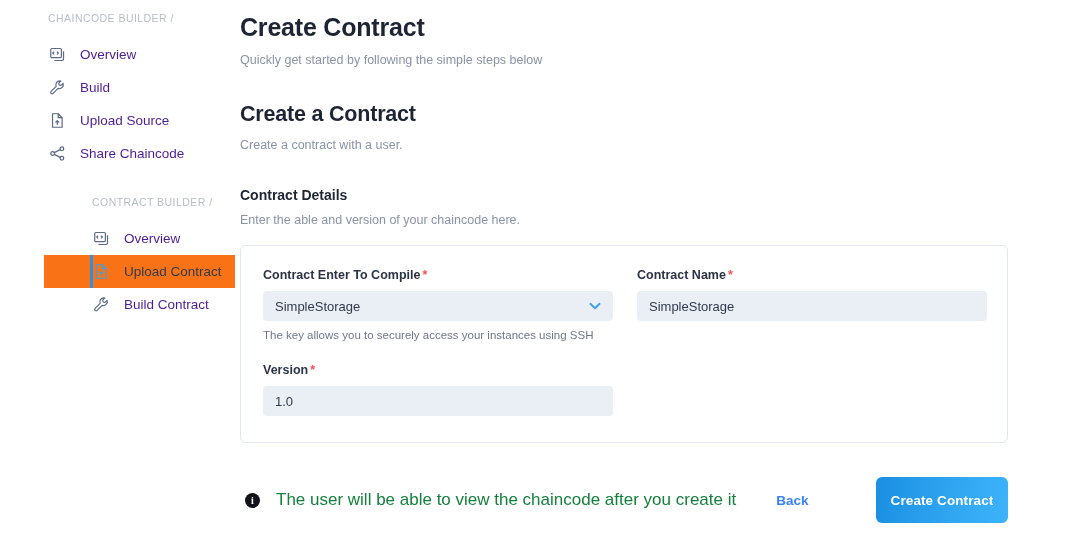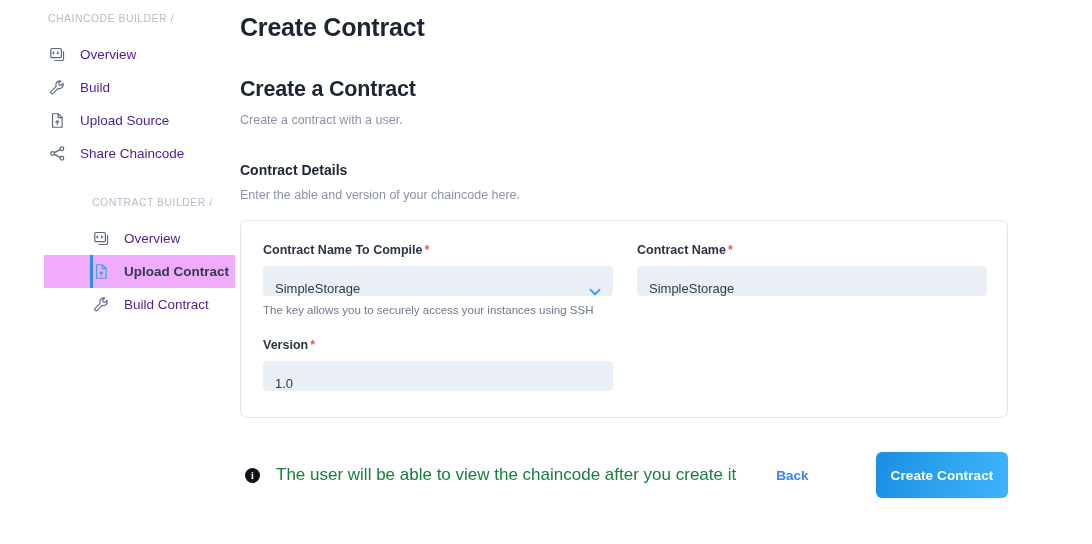--- a/index.html
+++ b/index.html
@@ -49,22 +49,21 @@
     flex: 0 0 18px;
     color: #5b6a85;
   }
   .nav-item .nav-label {
     font-size: 13.5px;
     color: #4c1d95;
     line-height: 1;
     white-space: nowrap;
   }
   .nav-item.active {
-    background: #f0abfc;
-    font-weight: bold;
+    background: #f97316;
   }
   .nav-item.active::before {
     content: "";
     position: absolute;
     left: 46px; top: 0; bottom: 0;
     width: 2.5px;
     background: #2f8fe0;
   }
   .nav-item.active .nav-icon { color: #3ba0e8; }
   .nav-item.active .nav-label { color: #2f3b4d; }
@@ -134,21 +133,21 @@
     display: block;
   }
   .req { color: #f0534f; font-weight: 700; margin-left: 2px; }
 
   .input-box {
     height: 30px;
     background: #eaeff5;
     border: none;
     border-radius: 4px;
     display: flex;
-    align-items: flex-end;
+    align-items: center;
     padding: 0 12px;
     font-size: 13px;
     color: #2f3b4d;
     position: relative;
     cursor: pointer;
   }
   .input-box.plain { cursor: text; }
   .input-box .val { flex: 1 1 auto; }
   .chev {
     color: #3ba0e8;
@@ -304,33 +303,34 @@
           </svg>
         </span>
         <span class="nav-label">Build Contract</span>
       </div>
     </div>
   </aside>
 
   <main class="main">
 
     <h1 class="page-title">Create Contract</h1>
+    <p class="page-sub">Quickly get started by following the simple steps below</p>
 
     <h2 class="sec-title">Create a Contract</h2>
     <p class="sec-sub">Create a contract with a user.</p>
 
     <h3 class="sub-title">Contract Details</h3>
     <p class="sub-sub">Enter the able and version of your chaincode here.</p>
 
     <section class="card">
       <div class="grid">
 
         <div class="col">
           <label class="field-label">
-            <span>Contract Name To Compile</span><span class="req">*</span>
+            <span>Contract Enter To Compile</span><span class="req">*</span>
           </label>
           <div class="input-box">
             <span class="val" title="SimpleStorage">SimpleStorage</span>
             <span class="chev">
               <svg width="12" height="8" viewBox="0 0 12 8" fill="none" stroke="currentColor" stroke-width="1.9" stroke-linecap="round" stroke-linejoin="round">
                 <path d="M1.4 1.8 6 6.2l4.6-4.4"></path>
               </svg>
             </span>
           </div>
           <div class="helper">The key allows you to securely access your instances using SSH</div>

